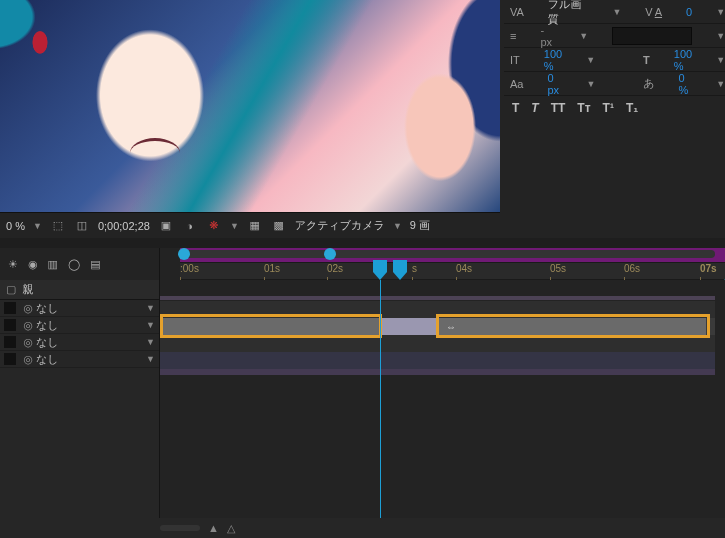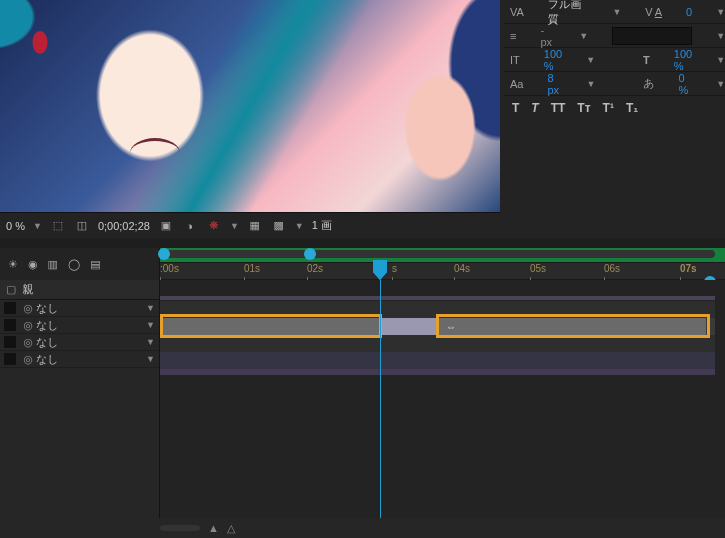--- a/index.html
+++ b/index.html
@@ -42,21 +42,21 @@
   
   .preview-wrap { display:flex; flex-direction:column; width:500px;}
   .pv-footer { height:26px; background:#232323; display:flex; align-items:center; gap:8px; padding:0 6px; color:#ccc; border-top:1px solid #111;}
   .pv-footer .ico { width:16px; height:16px; display:inline-flex; align-items:center; justify-content:center; color:#aaa;}
   .pv-footer .txt { color:#ccc; }
 
   
   .timeline { position:absolute; left:0; top:248px; right:0; bottom:0; background:#232323; display:flex; flex-direction:column;}
   .tl-toprow { height:32px; display:flex; }
   .tl-left-head { width:160px; display:flex; align-items:center; gap:10px; padding:0 8px; background:#232323; border-right:1px solid #141414;}
-  .tl-right-head { flex:1; position:relative; background:#15803d;}
+  .tl-right-head { flex:1; position:relative; background:#701a75;margin-left:20px;}
   .ruler-zoom { position:absolute; top:2px; left:0; right:10px; height:8px; background:#333; border-radius:4px;}
   .ruler-zoom .knob { position:absolute; top:-2px; width:12px; height:12px; background:#2aa8d8; border-radius:50%;}
   .ruler { position:absolute; top:14px; left:0; right:0; height:18px; background:#2a2a2a; border-top:1px solid #1a1a1a; border-bottom:1px solid #1a1a1a;}
   .tick { position:absolute; top:0; color:#9c8a5a; font-size:10px; }
   .tick::before{content:"";position:absolute;left:0;top:14px;width:1px;height:4px;background:#7a6a45;}
   .playhead { position:absolute; top:12px; width:14px; height:20px; background:#1d9fd6; clip-path: polygon(0 0,100% 0,100% 60%,50% 100%,0 60%); }
   .playline { position:absolute; top:32px; width:1px; bottom:0; background:#1d9fd6;}
   .workbar { position:absolute; top:32px; left:0; right:10px; height:6px; background:#3d3d3d;}
   .workbar .seg { position:absolute; top:0; height:6px; background:#5a5a5a;}
   .workbar .cap { position:absolute; top:-4px; width:12px; height:12px; background:#2aa8d8; border-radius:50%; }
@@ -98,22 +98,23 @@
       <span class="chev">▼</span>
       <span class="ico">⬚</span>
       <span class="ico">◫</span>
       <span class="txt">0;00;02;28</span>
       <span class="ico">▣</span>
       <span class="ico">◑</span>
       <span class="ico" style="color:#c33">❋</span>
       <span class="chev">▼</span>
       <span class="ico">▦</span>
       <span class="ico">▩</span>
-      <span class="chev">▼</span>
-      <span class="txt">1 画</span>
+      <span class="txt">アクティブカメラ</span>
+      <span class="chev">▼</span>
+      <span class="txt">9 画</span>
     </div>
   </div>
 
   <div class="panels">
     <div class="panel-row">
       <span class="prop-label">VA</span>
       <span class="hl">フル画質</span>
       <span class="chev">▼</span>
       <span class="prop-label">V<u>A</u></span>
       <span class="val-blue">0</span>
@@ -132,21 +133,21 @@
       <span class="chev">▼</span>
       <span class="spacer"></span>
       <span class="prop-label">
           <b>T</b>
         </span>
       <span class="val-blue">100 %</span>
       <span class="chev">▼</span>
     </div>
     <div class="panel-row">
       <span class="prop-label">Aa</span>
-      <span class="val-blue">8 px</span>
+      <span class="val-blue">0 px</span>
       <span class="chev">▼</span>
       <span class="spacer"></span>
       <span class="prop-label">あ</span>
       <span class="val-blue">0 %</span>
       <span class="chev">▼</span>
     </div>
     <div class="panel-row nb type-style">
       <span>T</span>
       <span style="font-style:italic">T</span>
       <span>TT</span>
@@ -169,21 +170,21 @@
     <div class="tl-right-head">
       <div class="ruler-zoom">
         <div class="knob" style="left:-2px"></div>
         <div class="knob" style="left:144px"></div>
       </div>
       <div class="ruler">
           <span class="tick" style="left: 0px;">:00s</span>
           <span class="tick" style="left: 84px;">01s</span>
           <span class="tick" style="left: 147px;">02s</span>
           <span class="tick" style="left: 232px;">s</span>
-          <span class="tick" style="left: 294px;">04s</span>
+          <span class="tick" style="left: 276px;">04s</span>
           <span class="tick" style="left: 370px;">05s</span>
           <span class="tick" style="left: 444px;">06s</span>
           <span class="tick" style="left: 520px; font-weight: bold;">07s</span>
         </div>
       <div class="workbar">
         <div class="seg" style="left:0; width:260px"></div>
         <div class="cap" style="left:544px"></div>
       </div>
     <div class="playhead" style="left: 213px;"></div>
         <div class="playline" style="left: 220px; bottom: -260px;"></div>

